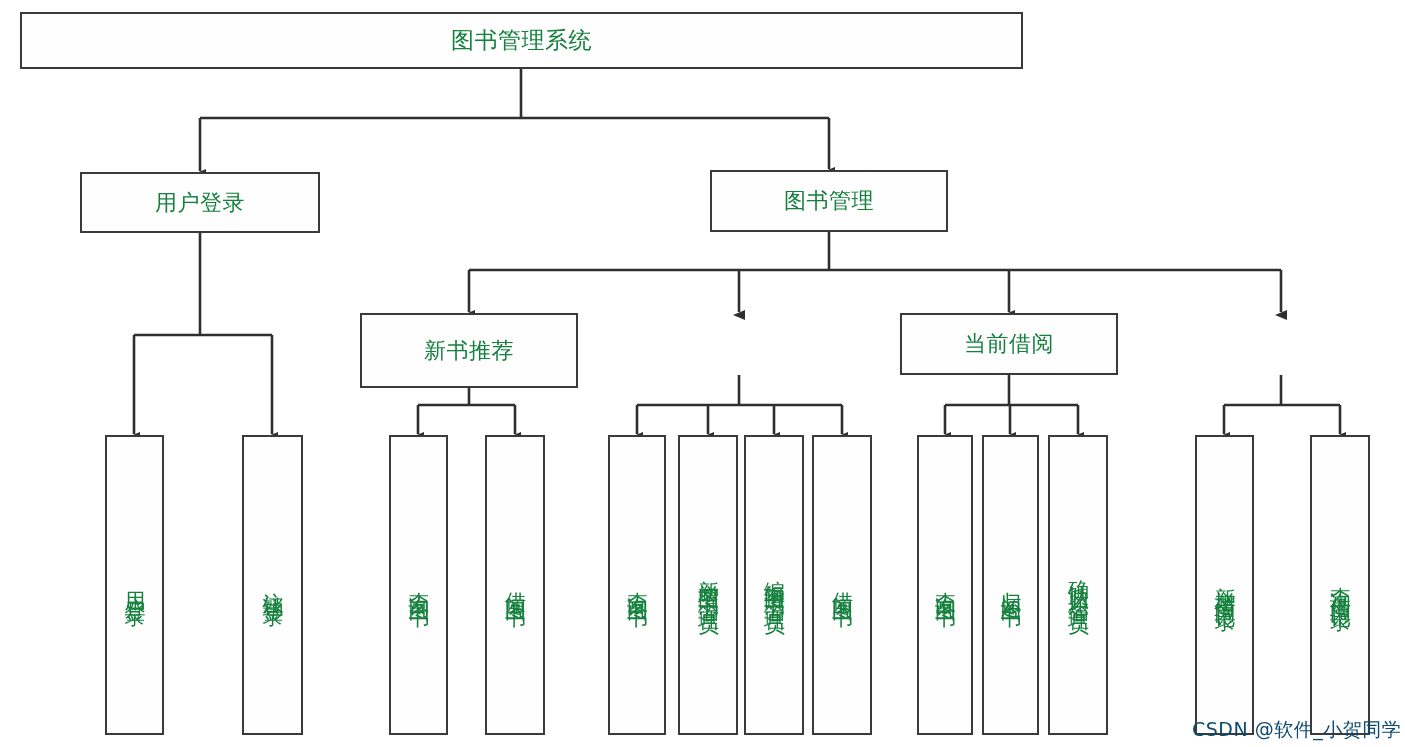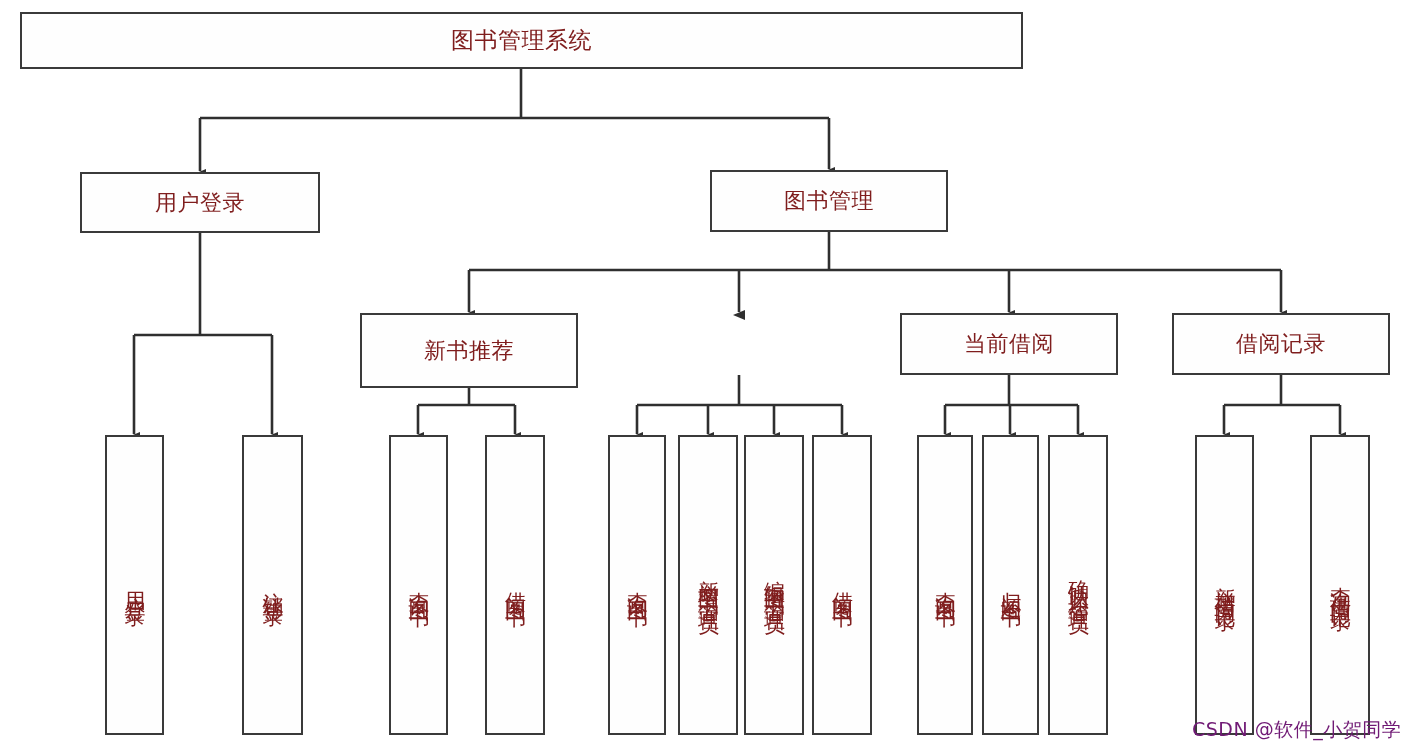--- a/index.html
+++ b/index.html
@@ -26,21 +26,21 @@
     pointer-events: none;
   }
   .node {
     position: absolute;
     box-sizing: border-box;
     background: #fefefe;
     border: 2.5px solid #3a3a3a;
     display: flex;
     align-items: center;
     justify-content: center;
-    color: #7f1d1d;
+    color: #15803d;
   }
   .node.h {
     font-size: 22px;
     letter-spacing: 0.5px;
   }
   .node.v {
     font-size: 21px;
   }
   .node.v .vtext {
     writing-mode: vertical-rl;
@@ -48,21 +48,21 @@
     letter-spacing: 5px;
     line-height: 1;
     white-space: nowrap;
   }
   .node.title {
     font-size: 23px;
   }
   .watermark {
     position: absolute;
     font-size: 19px;
-    color: #701a75;
+    color: #0c4a6e;
     white-space: nowrap;
     letter-spacing: 0.5px;
   }
 </style>
 </head>
 <body>
 
 <div id="canvas">
 
   <svg id="wires" viewBox="0 0 1405 747">
@@ -108,21 +108,20 @@
       </g>
   </svg>
 
   <div class="node h title" style="left: 20px; top: 12px; width: 1003px; height: 57px;">图书管理系统</div>
 
   <div class="node h" style="left: 80px; top: 172px; width: 240px; height: 61px;">用户登录</div>
   <div class="node h" style="left: 710px; top: 170px; width: 238px; height: 62px;">图书管理</div>
 
   <div class="node h" style="left: 360px; top: 313px; width: 218px; height: 75px;">新书推荐</div>
   <div class="node h" style="left: 900px; top: 313px; width: 218px; height: 62px;">当前借阅</div>
-  <div class="node h" style="left: 1172px; top: 313px; width: 218px; height: 62px;">借阅记录</div>
 
   <div class="node v" style="left: 105px; top: 435px; width: 59px; height: 300px;">
       <span class="vtext">用户登录</span>
     </div>
   <div class="node v" style="left: 242px; top: 435px; width: 61px; height: 300px;">
       <span class="vtext">注销登录</span>
     </div>
   <div class="node v" style="left: 389px; top: 435px; width: 59px; height: 300px;">
       <span class="vtext">查询图书</span>
     </div>

